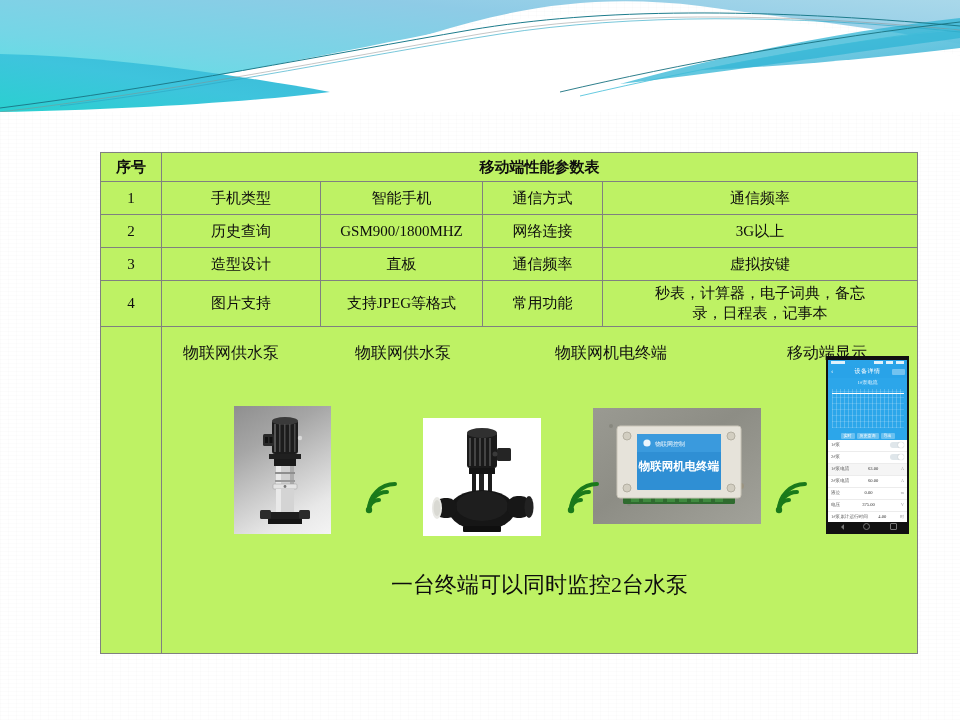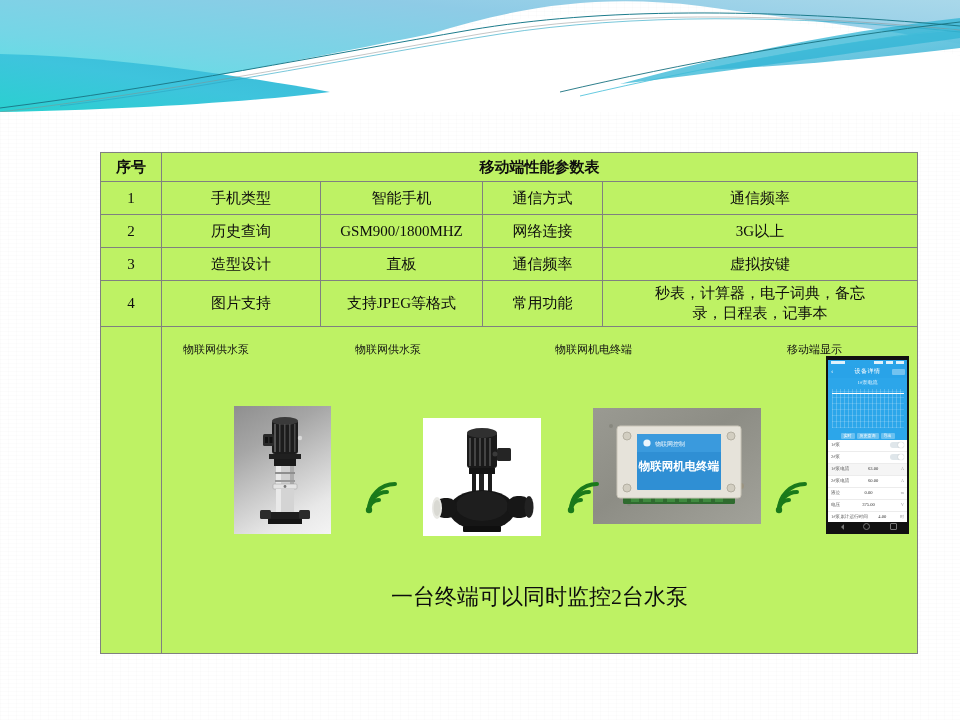--- a/index.html
+++ b/index.html
@@ -44,42 +44,42 @@
   tr.r-title td{font-weight:bold;font-size:15px;height:24px;}
   tr.r-data td{height:28px;}
   tr.r-4 td{height:40px;}
   td.multiline{line-height:1.45;margin-left:37px;}
 
   
   td.diagram-cell{padding:0;height:322px;vertical-align:top;position:relative;}
   #diagram{position:relative;width:100%;height:320px;}
 
   .dlabel{
-    position:absolute;font-size:11px;color:#111;white-space:nowrap;
+    position:absolute;font-size:16px;color:#111;white-space:nowrap;
     font-family:"Liberation Serif","DejaVu Serif",serif;
   }
   #lbl0{left:18px;top:12px;}
   #lbl1{left:190px;top:12px;}
   #lbl2{left:390px;top:12px;}
   #lbl3{left:622px;top:12px;text-align:right;}
 
   .photo{position:absolute;overflow:hidden;}
   #photo-pump1{left:69px;top:76px;width:97px;height:128px;
     background:linear-gradient(150deg,#8f8f8f 0%,#a6a6a6 28%,#c9c9c9 55%,#e8e8e8 80%,#f4f4f4 100%);}
   #photo-pump2{left:258px;top:88px;width:118px;height:118px;background:#ffffff;}
   #photo-terminal{left:428px;top:78px;width:168px;height:116px;}
   #photo-phone{left:661px;top:26px;width:83px;height:178px;background:#111;}
 
   .wifi{position:absolute;}
   #wifi1{left:198px;top:152px;}
   #wifi2{left:400px;top:152px;}
   #wifi3{left:608px;top:152px;}
 
   #caption{
-    position:absolute;left:0;right:0;top:252px;text-align:center;
+    position:absolute;left:0;right:0;top:240px;text-align:center;
     font-size:22px;color:#0d0d0d;
     font-family:"Liberation Serif","DejaVu Serif",serif;
   }
 
   
   .ph-screen{position:absolute;left:2px;top:4px;width:79px;height:162px;background:#fff;overflow:hidden;}
   .ph-status{height:6px;background:#2aa4e8;position:relative;}
   .ph-status i{position:absolute;top:1.5px;height:3px;background:rgba(255,255,255,.85);display:block;}
   .ph-nav{height:12px;background:#29a3e8;color:#fff;font-size:6px;display:flex;
     align-items:center;justify-content:center;letter-spacing:.5px;position:relative;}

